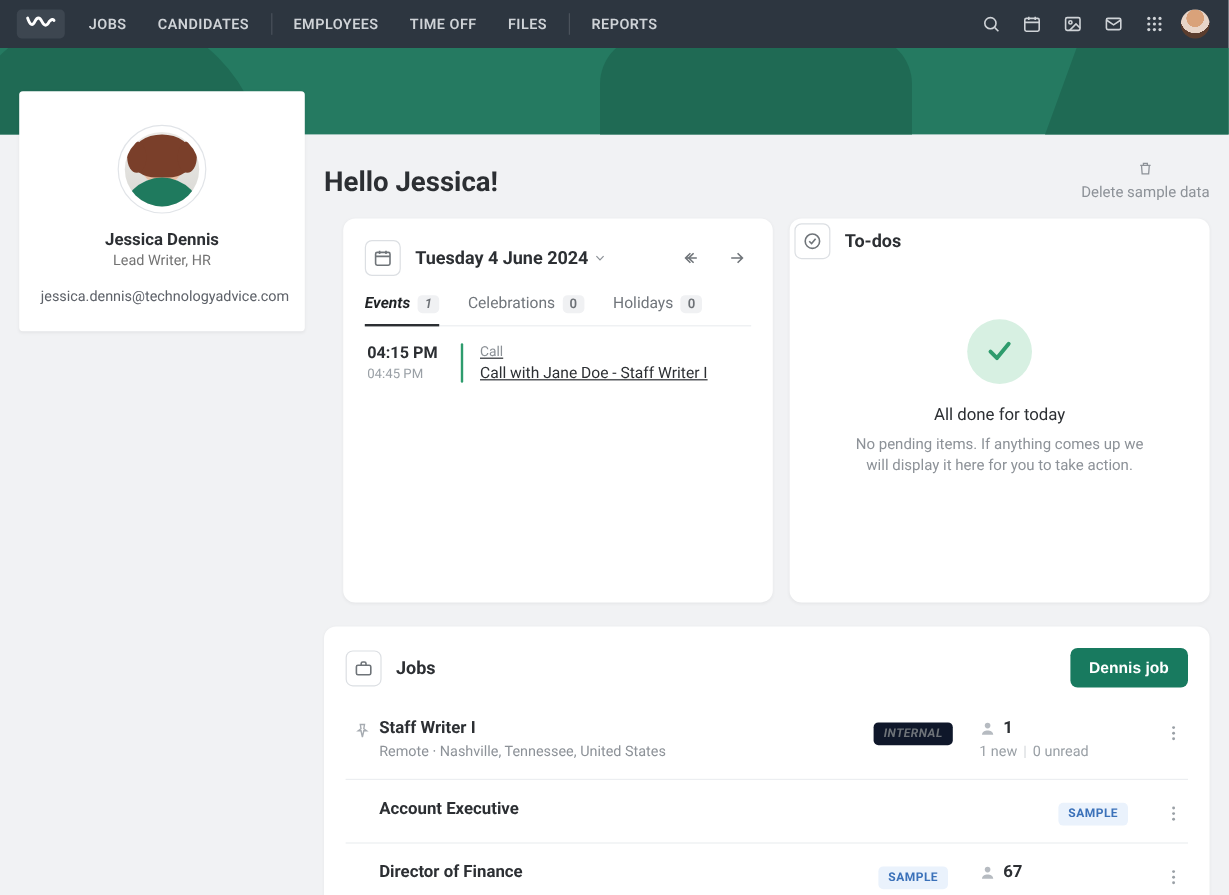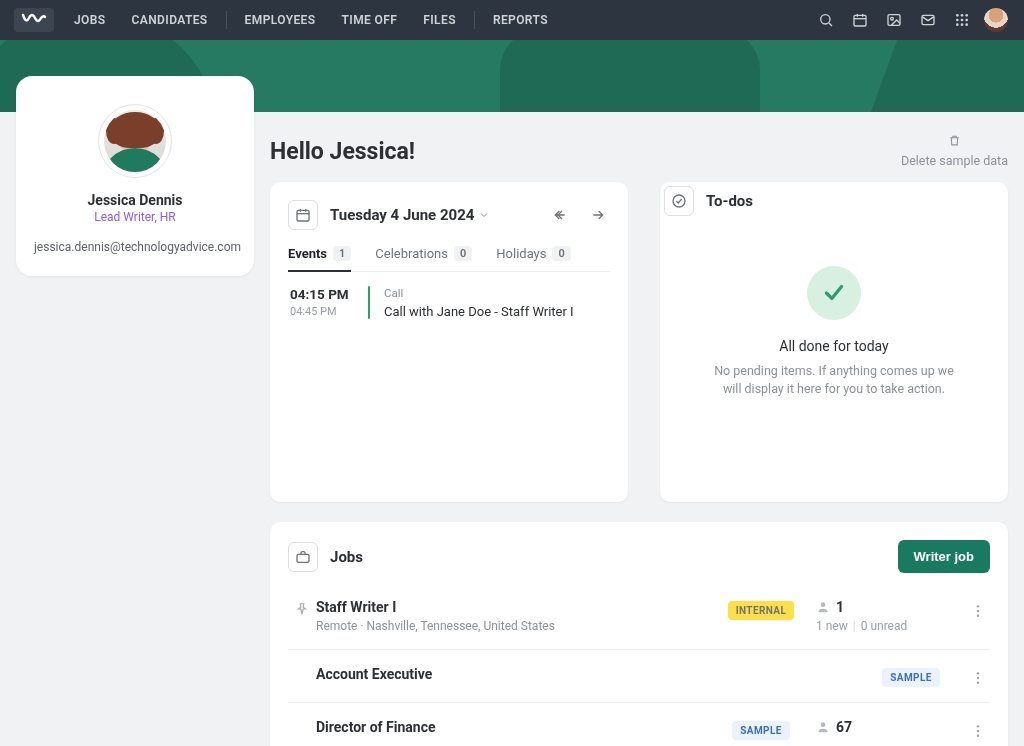--- a/index.html
+++ b/index.html
@@ -20,79 +20,79 @@
   .banner::before, .banner::after { content:""; position:absolute; }
   .banner::before { width: 260px; height: 260px; background:#1f6a54; border-radius:50%; left:-40px; top:-30px; }
   .banner::after  { width: 260px; height: 260px; background:#1f6a54; left: 500px; top:-10px; border-radius:40px; }
   .banner .stripe{ position:absolute; width:260px; height:260px; background:#1f6a54; left:880px; top:-60px; transform:rotate(20deg); border-radius:40px; }
 
   
   .page { display:flex; }
   .side { width: 270px; padding: 0 16px; position: relative; }
   .main { flex:1; padding: 0 16px 0 0; }
 
-  .user-card { position: relative; top: -36px; background:#fff; border-radius:16px; padding: 28px 18px 22px; text-align:center; box-shadow: 0 1px 3px rgba(0,0,0,.06); }
+  .user-card { position: relative; top: -36px; background:#fff; border-radius:3px; padding: 28px 18px 22px; text-align:center; box-shadow: 0 1px 3px rgba(0,0,0,.06); }
   .avatar-ring { width:74px; height:74px; border-radius:50%; margin:0 auto 14px; border:1px solid #e1e4e8; background:#fff; display:flex; align-items:center; justify-content:center; }
   .avatar-photo { width:62px; height:62px; border-radius:50%; background: linear-gradient(#ecebe8,#d8d7d3); position:relative; overflow:hidden; }
   .avatar-photo::before{ content:""; position:absolute; left:50%; top:8px; transform:translateX(-50%); width:36px; height:36px; background:#e8bfa4; border-radius:50%;}
   .avatar-photo::after{ content:""; position:absolute; left:50%; bottom:-12px; transform:translateX(-50%); width:68px; height:36px; background:#1f7a5e; border-radius:40px 40px 0 0;}
   .avatar-photo .hair{ position:absolute; left:50%; top:2px; transform:translateX(-50%); width:50px; height:36px; background:#7a3f2a; border-radius:50% 50% 40% 40%;}
   .avatar-photo .hair::before,.avatar-photo .hair::after{content:"";position:absolute;width:16px;height:26px;background:#7a3f2a;border-radius:50%;}
   .avatar-photo .hair::before{left:-4px;top:6px;} .avatar-photo .hair::after{right:-4px;top:6px;}
   .user-name{font-weight:700; font-size:14px; margin-bottom:2px;}
-  .user-role{font-size:12px; color:#8b5cf6; margin-bottom:16px;}
+  .user-role{font-size:12px; color:#737373; margin-bottom:16px;}
   .user-email{font-size:12px; color:#5d6168;}
 
   .greeting-row{display:flex; align-items:center; justify-content:space-between; padding: 22px 0 14px;}
   .greeting{font-size:23px; font-weight:700;}
   .del-sample{ color:#8d9298; font-size:12.5px; display:flex; align-items:center; gap:6px; cursor:pointer;flex-direction:column;}
 
-  .two-col{ display:flex; gap:32px; }
+  .two-col{ display:flex; gap:14px;margin-left:16px; }
   .card{ background:#fff; border-radius:10px; box-shadow:0 1px 3px rgba(0,0,0,.05); }
   .card.agenda{ flex:0 0 358px; height:320px; padding:18px 18px 10px; }
   .card.todos{ flex:1; height:320px; padding:4px; }
 
   .card-head{ display:flex; align-items:center; gap:12px; }
   .icon-square{ width:30px; height:30px; border:1px solid #dcdfe3; border-radius:6px; display:flex; align-items:center; justify-content:center; color:#6f7479;}
   .date-label{ font-weight:700; font-size:15px; }
   .chev-down{ color:#8b9096; margin-left:4px;}
   .nav-arrows{ margin-left:auto; display:flex; gap:14px; color:#6f7479; }
   .nav-arrows span{ cursor:pointer; padding:4px;}
 
   .tabs{ display:flex; gap:24px; margin-top:16px; border-bottom:1px solid #eceef1; font-size:13px;}
   .tab{ display:flex; align-items:center; gap:6px; padding-bottom:10px; color:#70757b; cursor:pointer; position:relative;}
-  .tab.active{ color:#1f2225; font-weight:700;}
+  .tab.active{ color:#1f2225; font-weight:700;font-style:italic;}
   .tab.active::after{ content:""; position:absolute; left:0; right:0; bottom:-1px; height:2px; background:#2c2f33;}
   .badge{ background:#f0f1f3; color:#6d7176; font-size:11px; padding:1px 6px; border-radius:4px; font-weight:600;}
 
   .event-row{ display:flex; gap:14px; padding:14px 0 0 2px; }
   .event-time{ width:64px; }
   .event-time .t1{ font-weight:700; font-size:13.5px; }
   .event-time .t2{ font-size:11px; color:#9aa0a6; margin-top:3px; }
   .event-divider{ width:2px; background:#2e9c6d; border-radius:2px;}
-  .event-body{ font-size:13px;}
+  .event-body{ font-size:13px;text-decoration:underline;}
   .event-body .kind{ color:#8b9096; font-size:11.5px; margin-bottom:4px;}
 
   .check-circle{ width:54px; height:54px; border-radius:50%; background:#d7f0e2; display:flex; align-items:center; justify-content:center; color:#2e9c6d; margin:50px auto 18px;}
   .todo-title{ text-align:center; font-weight:400; font-size:14px; margin-bottom:8px;}
   .todo-sub{ text-align:center; color:#8d9298; font-size:12.5px; line-height:1.45; max-width:250px; margin:0 auto;}
 
   .jobs-card{ margin-top:20px; background:#fff; border-radius:10px; box-shadow:0 1px 3px rgba(0,0,0,.05); padding:18px 18px 0;}
   .jobs-head{ display:flex; align-items:center; gap:12px;}
   .jobs-title{ font-weight:700; font-size:15px;}
   .btn-primary{ margin-left:auto; background:#187a5f; color:#fff; border:none; padding:9px 16px; border-radius:6px; font-size:13px; font-weight:600; cursor:pointer;}
 
   .job-row{ display:flex; align-items:flex-start; padding:16px 0; border-top:1px solid #eceef1;}
   .job-row:first-of-type{ border-top:none; margin-top:10px;}
   .pin-col{ width:28px; display:flex; justify-content:center; padding-top:3px; color:#a6abb1;}
   .job-info{ flex:1; }
   .job-title{ font-weight:700; font-size:14px; margin-bottom:4px;}
   .job-meta{ font-size:12px; color:#8d9298;}
   .tag{ font-size:10px; font-weight:700; letter-spacing:.4px; padding:4px 8px; border-radius:4px; }
-  .tag.internal{ background:#fde047; color:#6e7379;}
+  .tag.internal{ background:#0f172a; color:#6e7379;font-style:italic;}
   .tag.sample{ background:#eaf2fc; color:#3b71b9;}
   .job-right{ width:150px; font-size:12.5px; color:#6d7176; }
   .job-count{ display:flex; align-items:center; gap:6px; font-weight:700; color:#2c2f33; font-size:14px; margin-bottom:4px;}
   .job-count svg{ color:#b6bbc1;}
   .subline{ color:#9aa0a6; font-size:12px;}
   .subline .sep{ color:#d4d7db; margin:0 5px;}
   .ai-link{ color:#7a3bd4; font-size:12.5px; display:flex; align-items:center; gap:6px; margin-top:4px; cursor:pointer;}
   .kebab{ width:24px; display:flex; align-items:flex-start; justify-content:center; color:#9aa0a6; cursor:pointer; padding-top:4px;}
 
   svg{ display:block; }
@@ -274,21 +274,21 @@
 
     <div class="jobs-card">
       <div class="jobs-head">
         <div class="icon-square">
           <svg width="16" height="16" viewBox="0 0 24 24" fill="none" stroke="currentColor" stroke-width="2">
               <rect x="3" y="8" width="18" height="12" rx="2"></rect>
               <path d="M9 8V6a2 2 0 0 1 2-2h2a2 2 0 0 1 2 2v2"></path>
             </svg>
         </div>
         <span class="jobs-title">Jobs</span>
-        <button class="btn-primary">Writer job</button>
+        <button class="btn-primary">Dennis job</button>
       </div>
       <div id="jobs-list">
           <div class="job-row">
             <div class="pin-col">
               <svg width="14" height="14" viewBox="0 0 24 24" fill="none" stroke="currentColor" stroke-width="2">
                 <path d="M12 2l3 6h4l-5 4 2 8-4-3-4 3 2-8-5-4h4z" opacity="0"></path>
                 <path d="M9 3h6l-1 6 4 3h-4l-2 9-2-9H6l4-3z"></path>
               </svg>
             </div>
             <div class="job-info">

